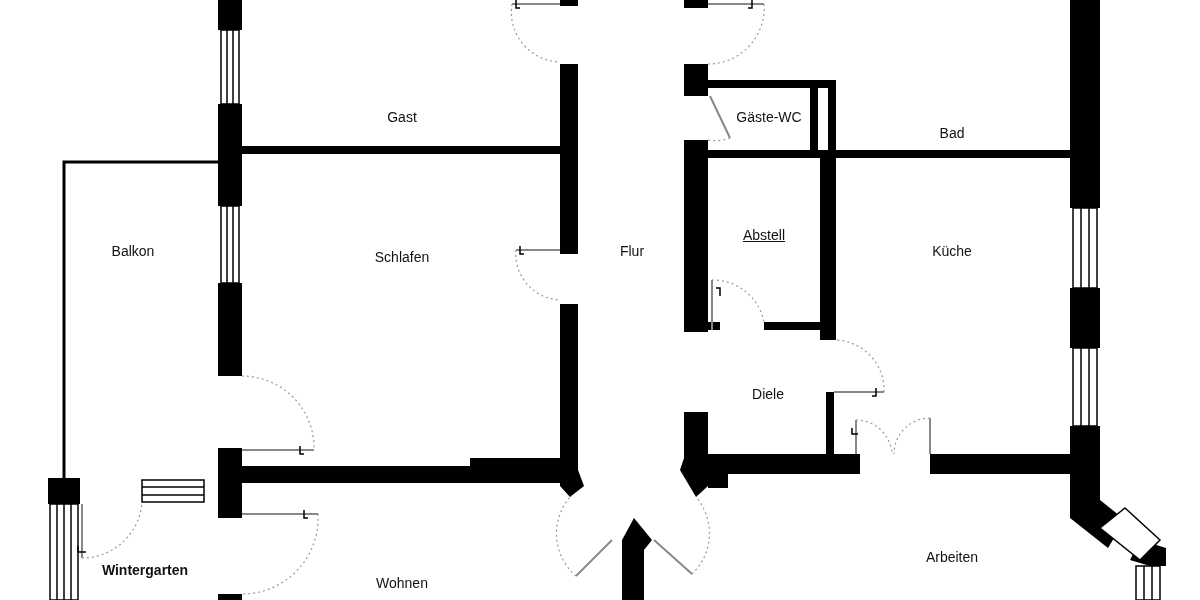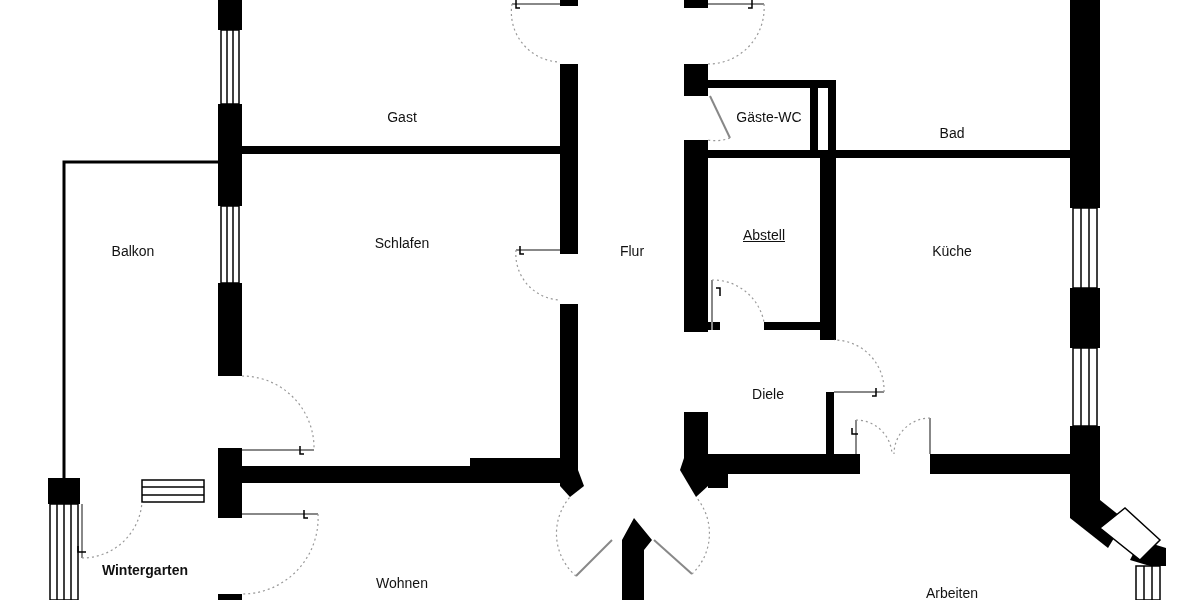--- a/index.html
+++ b/index.html
@@ -131,23 +131,23 @@
     <path d="M 300 446 L 300 454 L 304 454"></path>
     <path d="M 304 510 L 304 518 L 308 518"></path>
     <path d="M 78 546 L 78 552 L 86 552"></path>
     <path d="M 876 388 L 876 396 L 872 396"></path>
     <path d="M 716 288 L 720 288 L 720 296"></path>
     <path d="M 852 428 L 852 434 L 858 434"></path>
   </g>
 </svg>
 
 <div class="label" style="left:402px;top:117px;">Gast</div>
-<div class="label" style="left:402px;top:243px;">Schlafen</div>
+<div class="label" style="left:402px;top:257px;">Schlafen</div>
 <div class="label" style="left:133px;top:251px;">Balkon</div>
 <div class="label" style="left:632px;top:251px;text-align:right;">Flur</div>
 <div class="label" style="left:769px;top:117px;">Gäste-WC</div>
 <div class="label" style="left:952px;top:117px;margin-top:16px;">Bad</div>
 <div class="label" style="left:764px;top:235px;text-decoration:underline;">Abstell</div>
 <div class="label" style="left:952px;top:251px;">Küche</div>
 <div class="label" style="left:768px;top:394px;">Diele</div>
 <div class="label" style="left:145px;top:570px;font-weight:bold;">Wintergarten</div>
 <div class="label" style="left:402px;top:583px;">Wohnen</div>
-<div class="label" style="left:952px;top:593px;">Arbeiten</div>
+<div class="label" style="left:952px;top:557px;">Arbeiten</div>
 
 </body></html>

